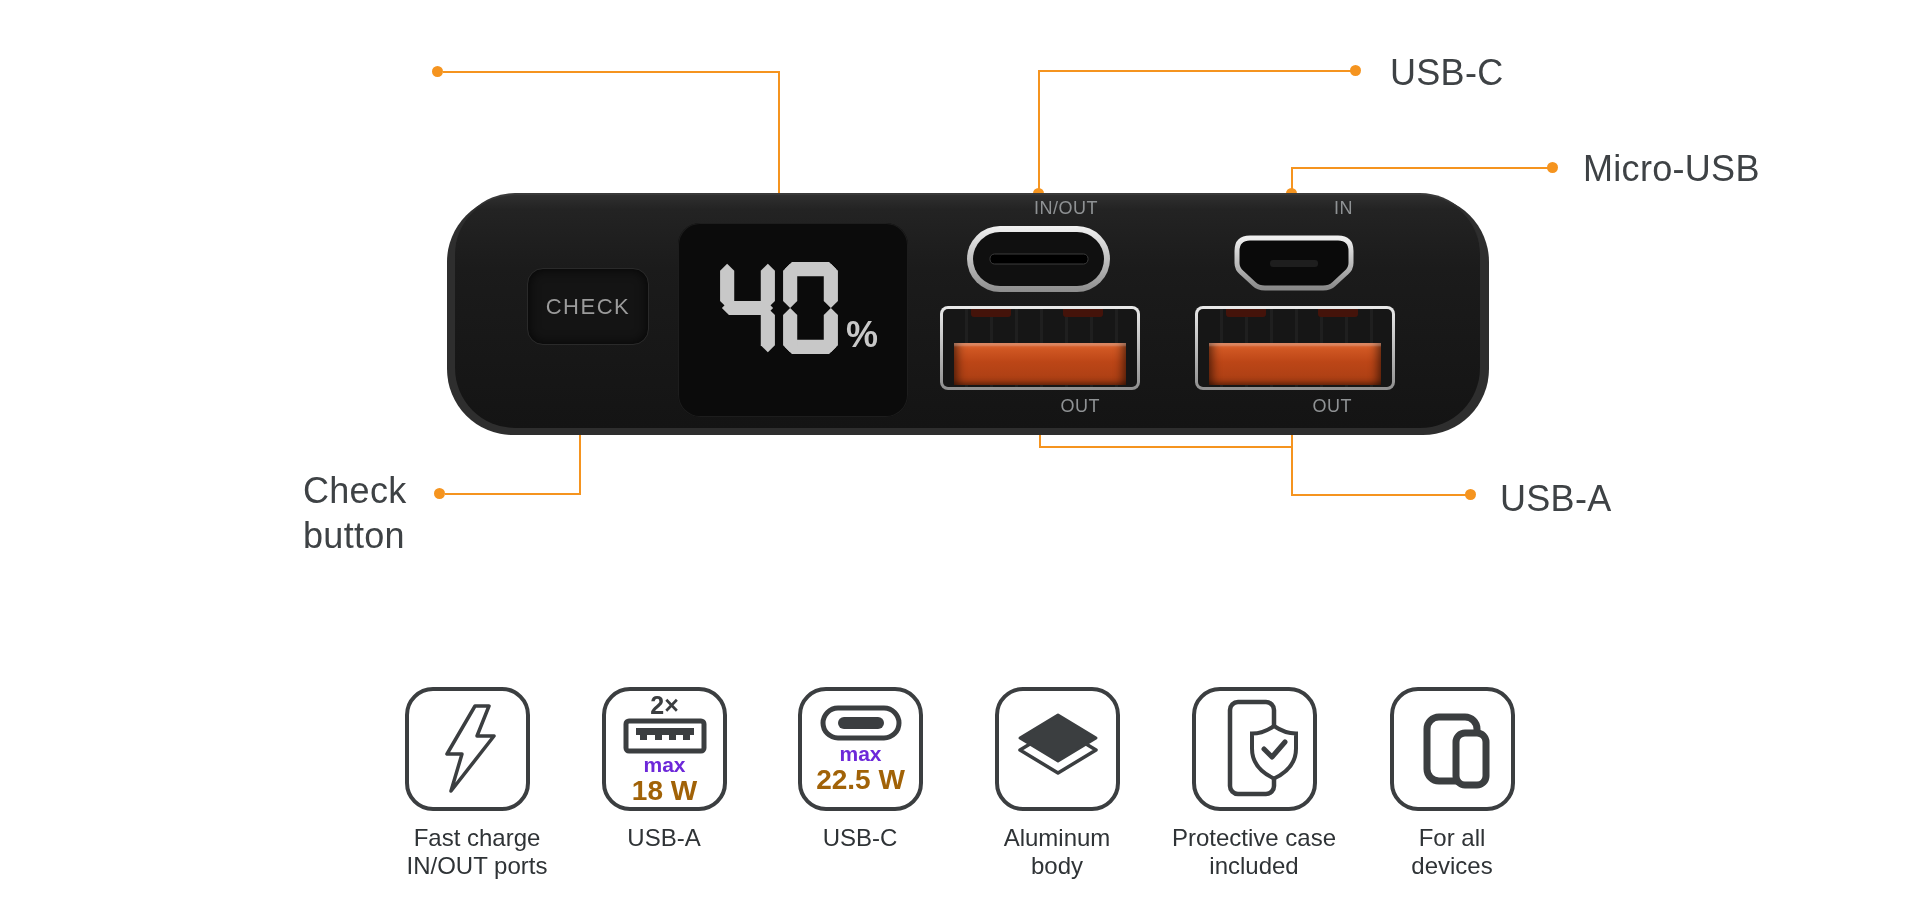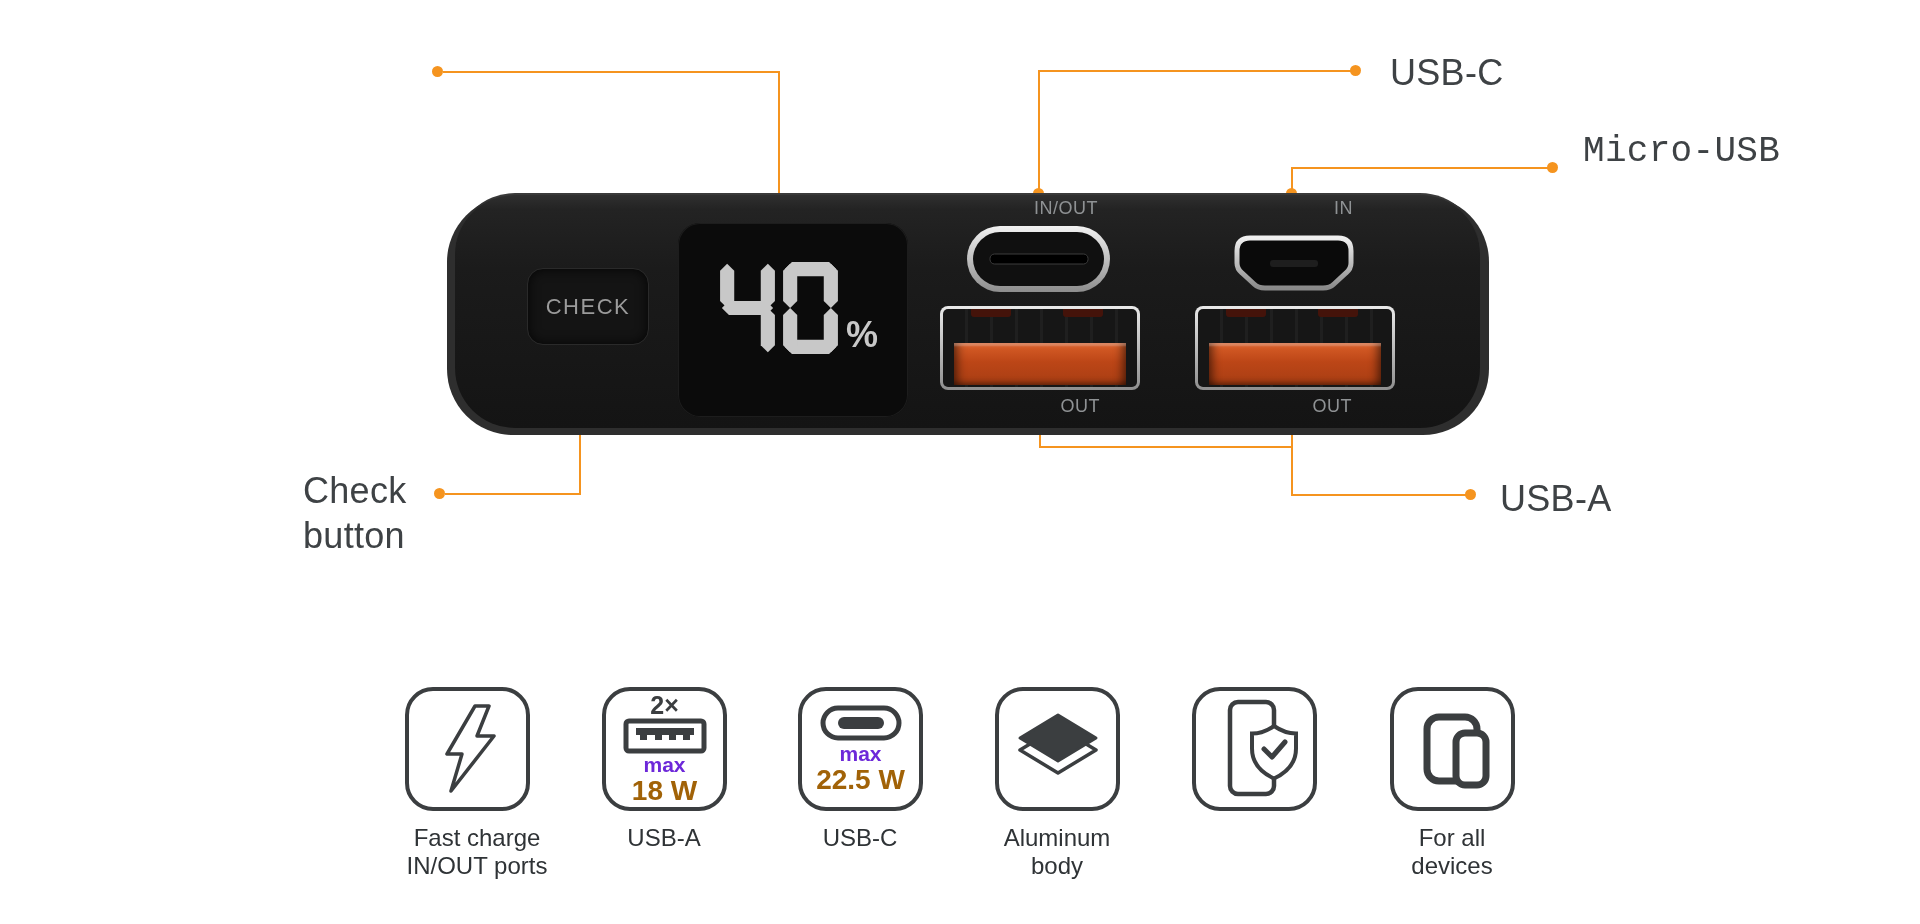--- a/index.html
+++ b/index.html
@@ -65,21 +65,21 @@
   .feat-box .specval{color:#a16207;font-weight:bold;font-size:28px;line-height:30px;}
   .caption{position:absolute;top:824px;width:200px;text-align:center;color:#2f3336;font-size:24px;line-height:28px;}
   .caption span{display:block;}
 </style>
 </head>
 <body>
 
 <div id="stage">
 
   <div class="callout" style="left:1390px;top:50px;">USB-C</div>
-  <div class="callout" style="left:1583px;top:129px;font-family:Liberation Mono, monospace;">Micro-USB</div>
+  <div class="callout" style="left:1583px;top:146px;">Micro-USB</div>
   <div class="callout" style="left:303px;top:468px;">
     <span>Check</span>
     <span>button</span>
   </div>
   <div class="callout" style="left:1500px;top:476px;">USB-A</div>
 
   <div class="dot" style="left:432px;top:66px;"></div>
   <div class="lead" style="left:443px;top:71px;width:336px;height:2px;"></div>
   <div class="lead" style="left:778px;top:71px;width:2px;height:170px;"></div>
   <div class="dot" style="left:774px;top:235px;"></div>
@@ -229,18 +229,22 @@
   <div class="caption" style="left:564px;">
     <span>USB-A</span>
   </div>
   <div class="caption" style="left:760px;">
     <span>USB-C</span>
   </div>
   <div class="caption" style="left:957px;">
     <span>Aluminum</span>
     <span>body</span>
   </div>
+  <div class="caption" style="left:1154px;">
+    <span>Protective case</span>
+    <span>included</span>
+  </div>
   <div class="caption" style="left:1352px;">
     <span>For all</span>
     <span>devices</span>
   </div>
 
 </div>
 
 </body></html>

